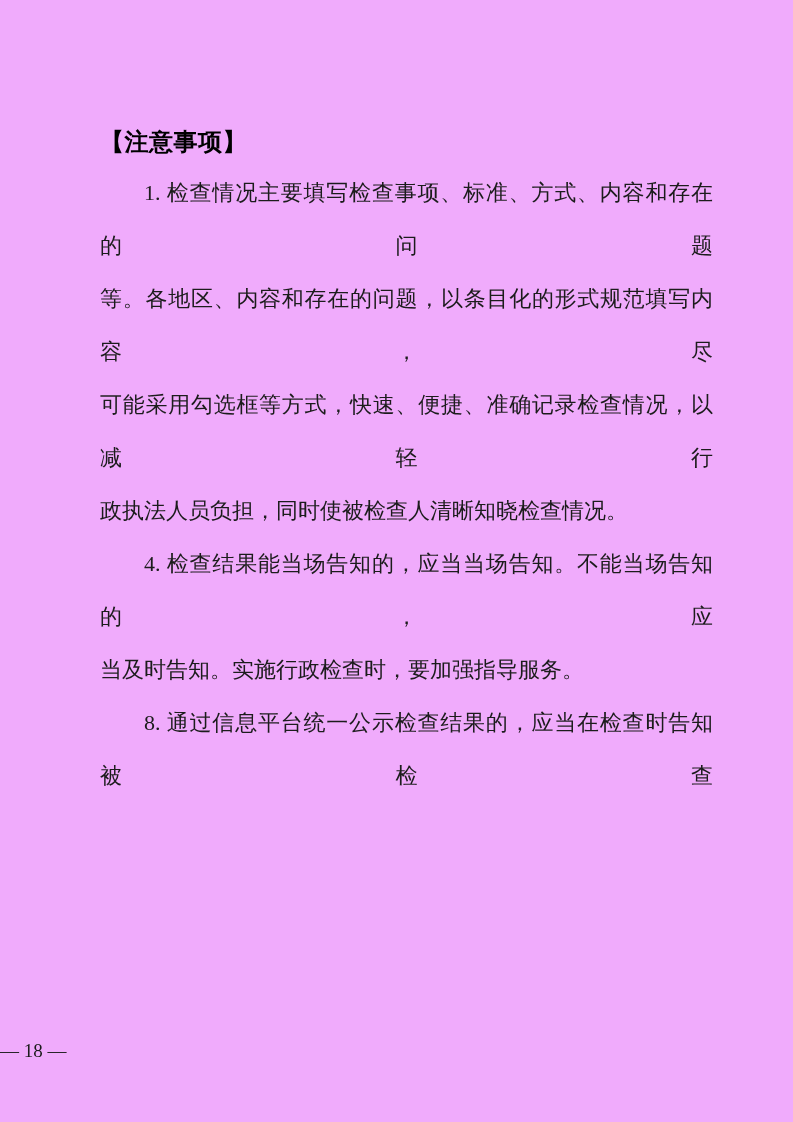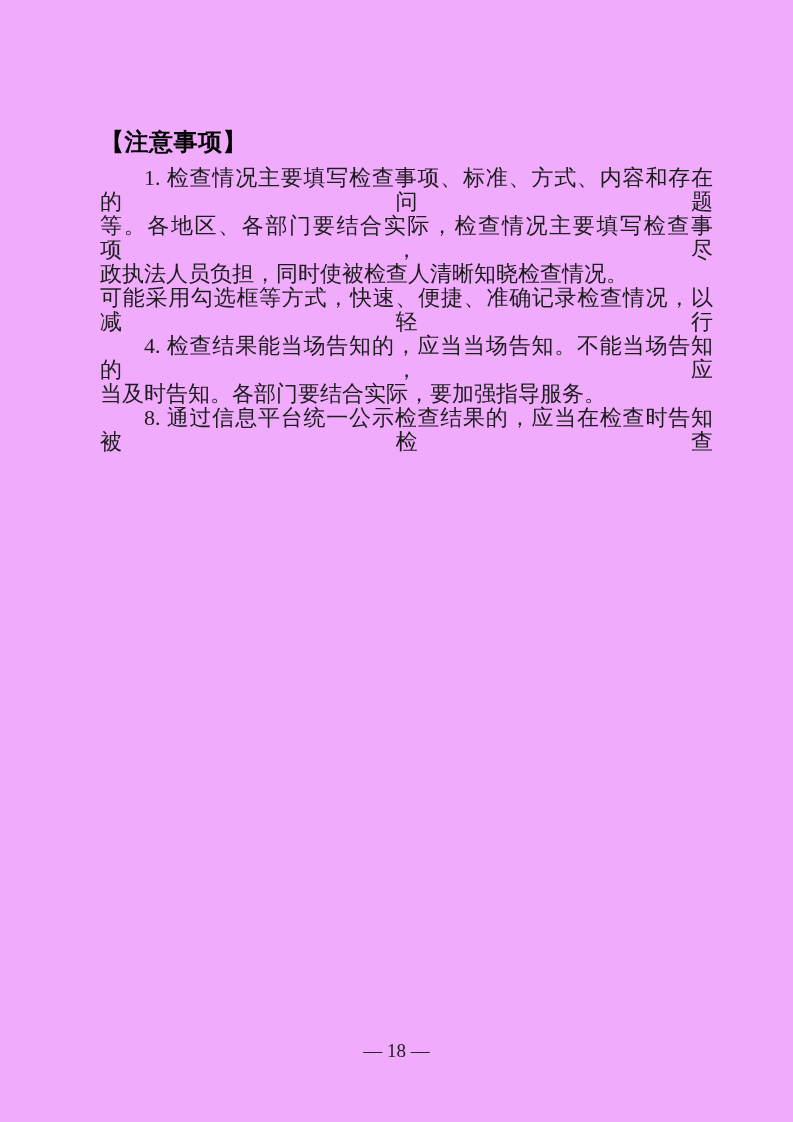--- a/index.html
+++ b/index.html
@@ -30,61 +30,60 @@
     font-size: 24px;
     line-height: 40px;
     color: #000000;
     letter-spacing: 0.5px;
   }
   .para {
     margin: 0;
   }
   .line {
     font-size: 22px;
-    line-height: 24px;
+    line-height: 53px;
     text-align: justify;
     text-align-last: justify;
     white-space: normal;
   }
   .line.first {
     text-indent: 2em;
   }
   .line.last {
     text-align-last: left;
   }
   .footer {
     position: absolute;
     left: 0;
     right: 0;
     top: 1038px;
-    text-align: center;
     font-size: 19px;
     line-height: 26px;
     color: #1c1c1c;
   }
 </style>
 </head>
 <body>
 
 <div class="page">
 
   <div class="content">
 
     <h1 class="heading">【注意事项】</h1>
 
     <div class="para">
       <div class="line first">1. 检查情况主要填写检查事项、标准、方式、内容和存在的问题</div>
-      <div class="line">等。各地区、各部门要结合实际，检查情况主要填写检查事项，尽</div>
+      <div class="line">等。各地区、内容和存在的问题，以条目化的形式规范填写内容，尽</div>
+      <div class="line">可能采用勾选框等方式，快速、便捷、准确记录检查情况，以减轻行</div>
       <div class="line last">政执法人员负担，同时使被检查人清晰知晓检查情况。</div>
-      <div class="line">可能采用勾选框等方式，快速、便捷、准确记录检查情况，以减轻行</div>
     </div>
 
     <div class="para">
       <div class="line first">4. 检查结果能当场告知的，应当当场告知。不能当场告知的，应</div>
-      <div class="line last">当及时告知。各部门要结合实际，要加强指导服务。</div>
+      <div class="line last">当及时告知。实施行政检查时，要加强指导服务。</div>
     </div>
 
     <div class="para">
       <div class="line first">8. 通过信息平台统一公示检查结果的，应当在检查时告知被检查</div>
     </div>
 
   </div>
 
   <div class="footer">— 18 —</div>
 

